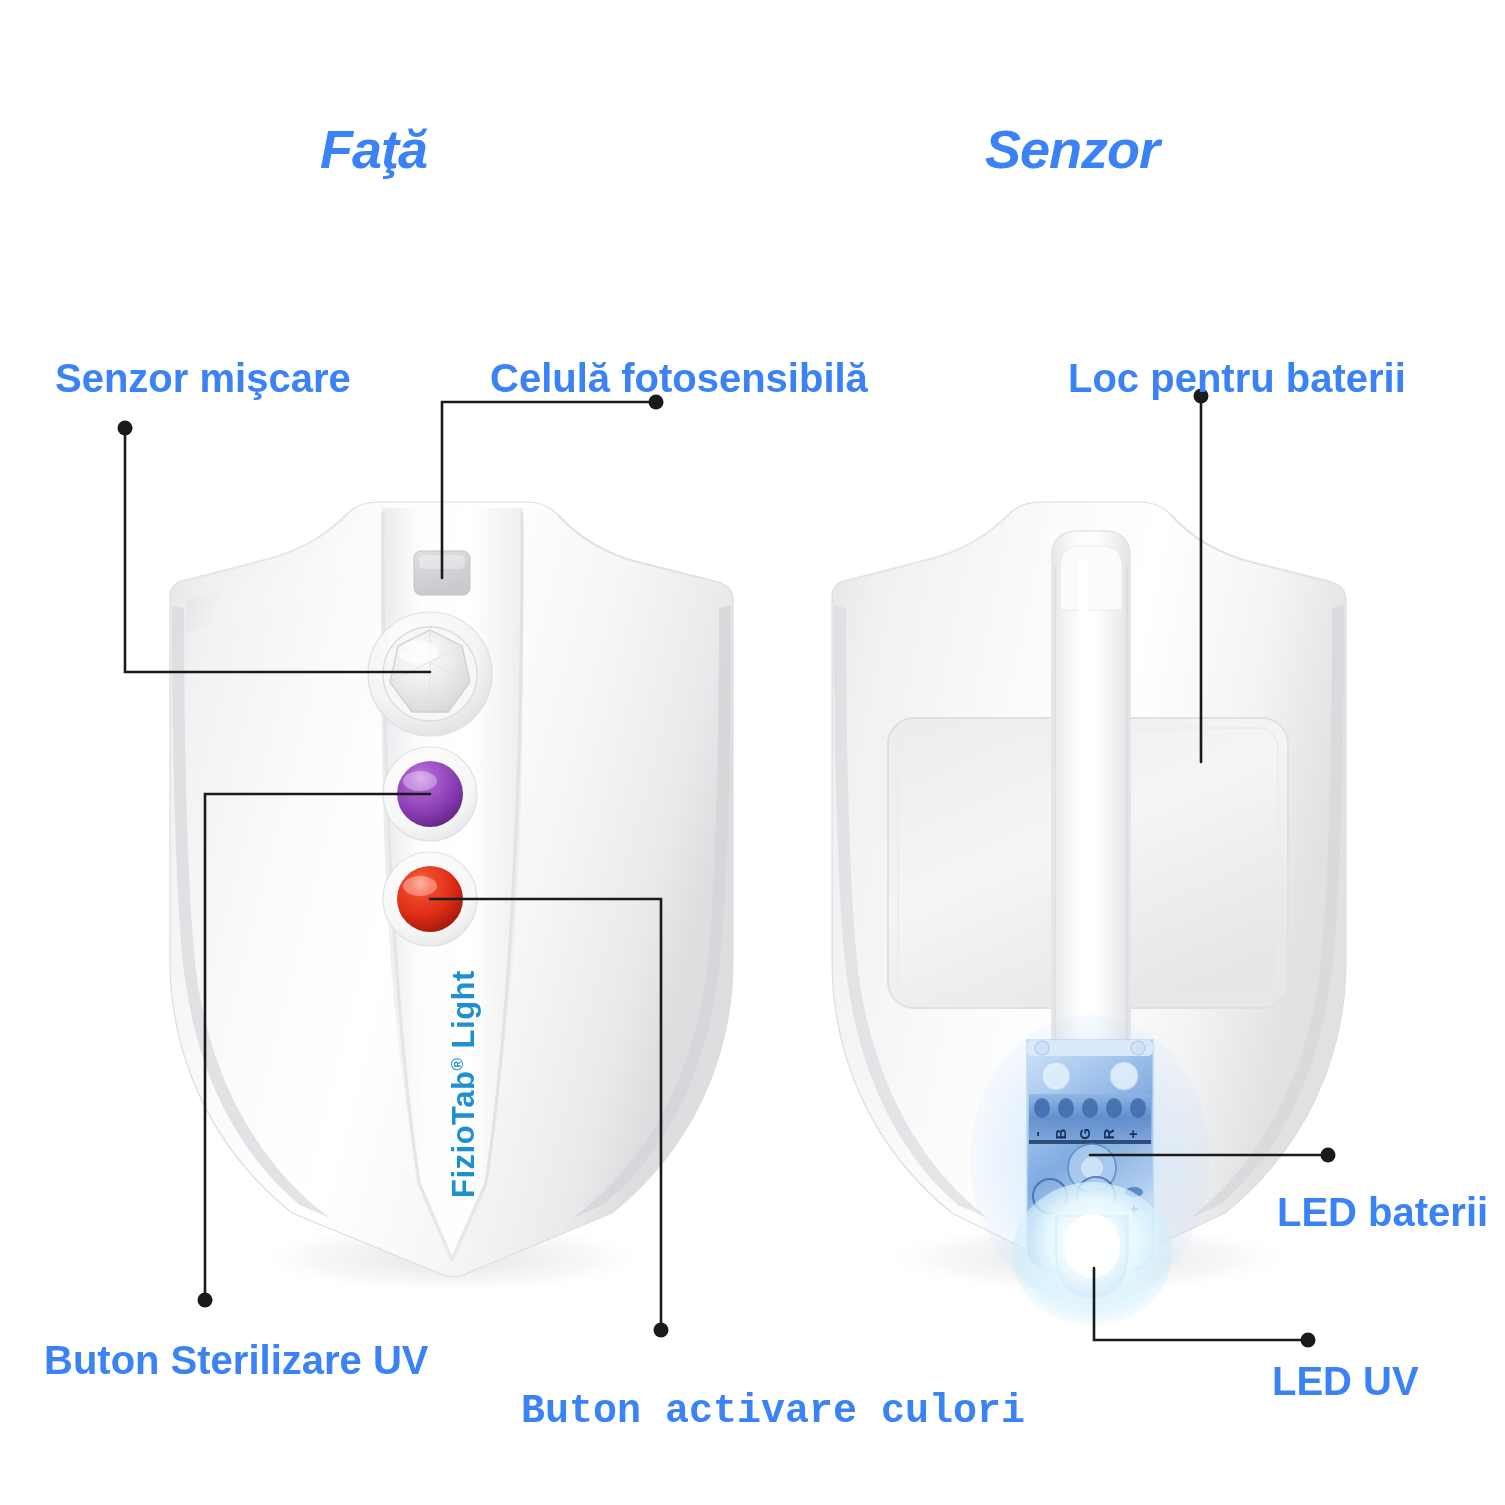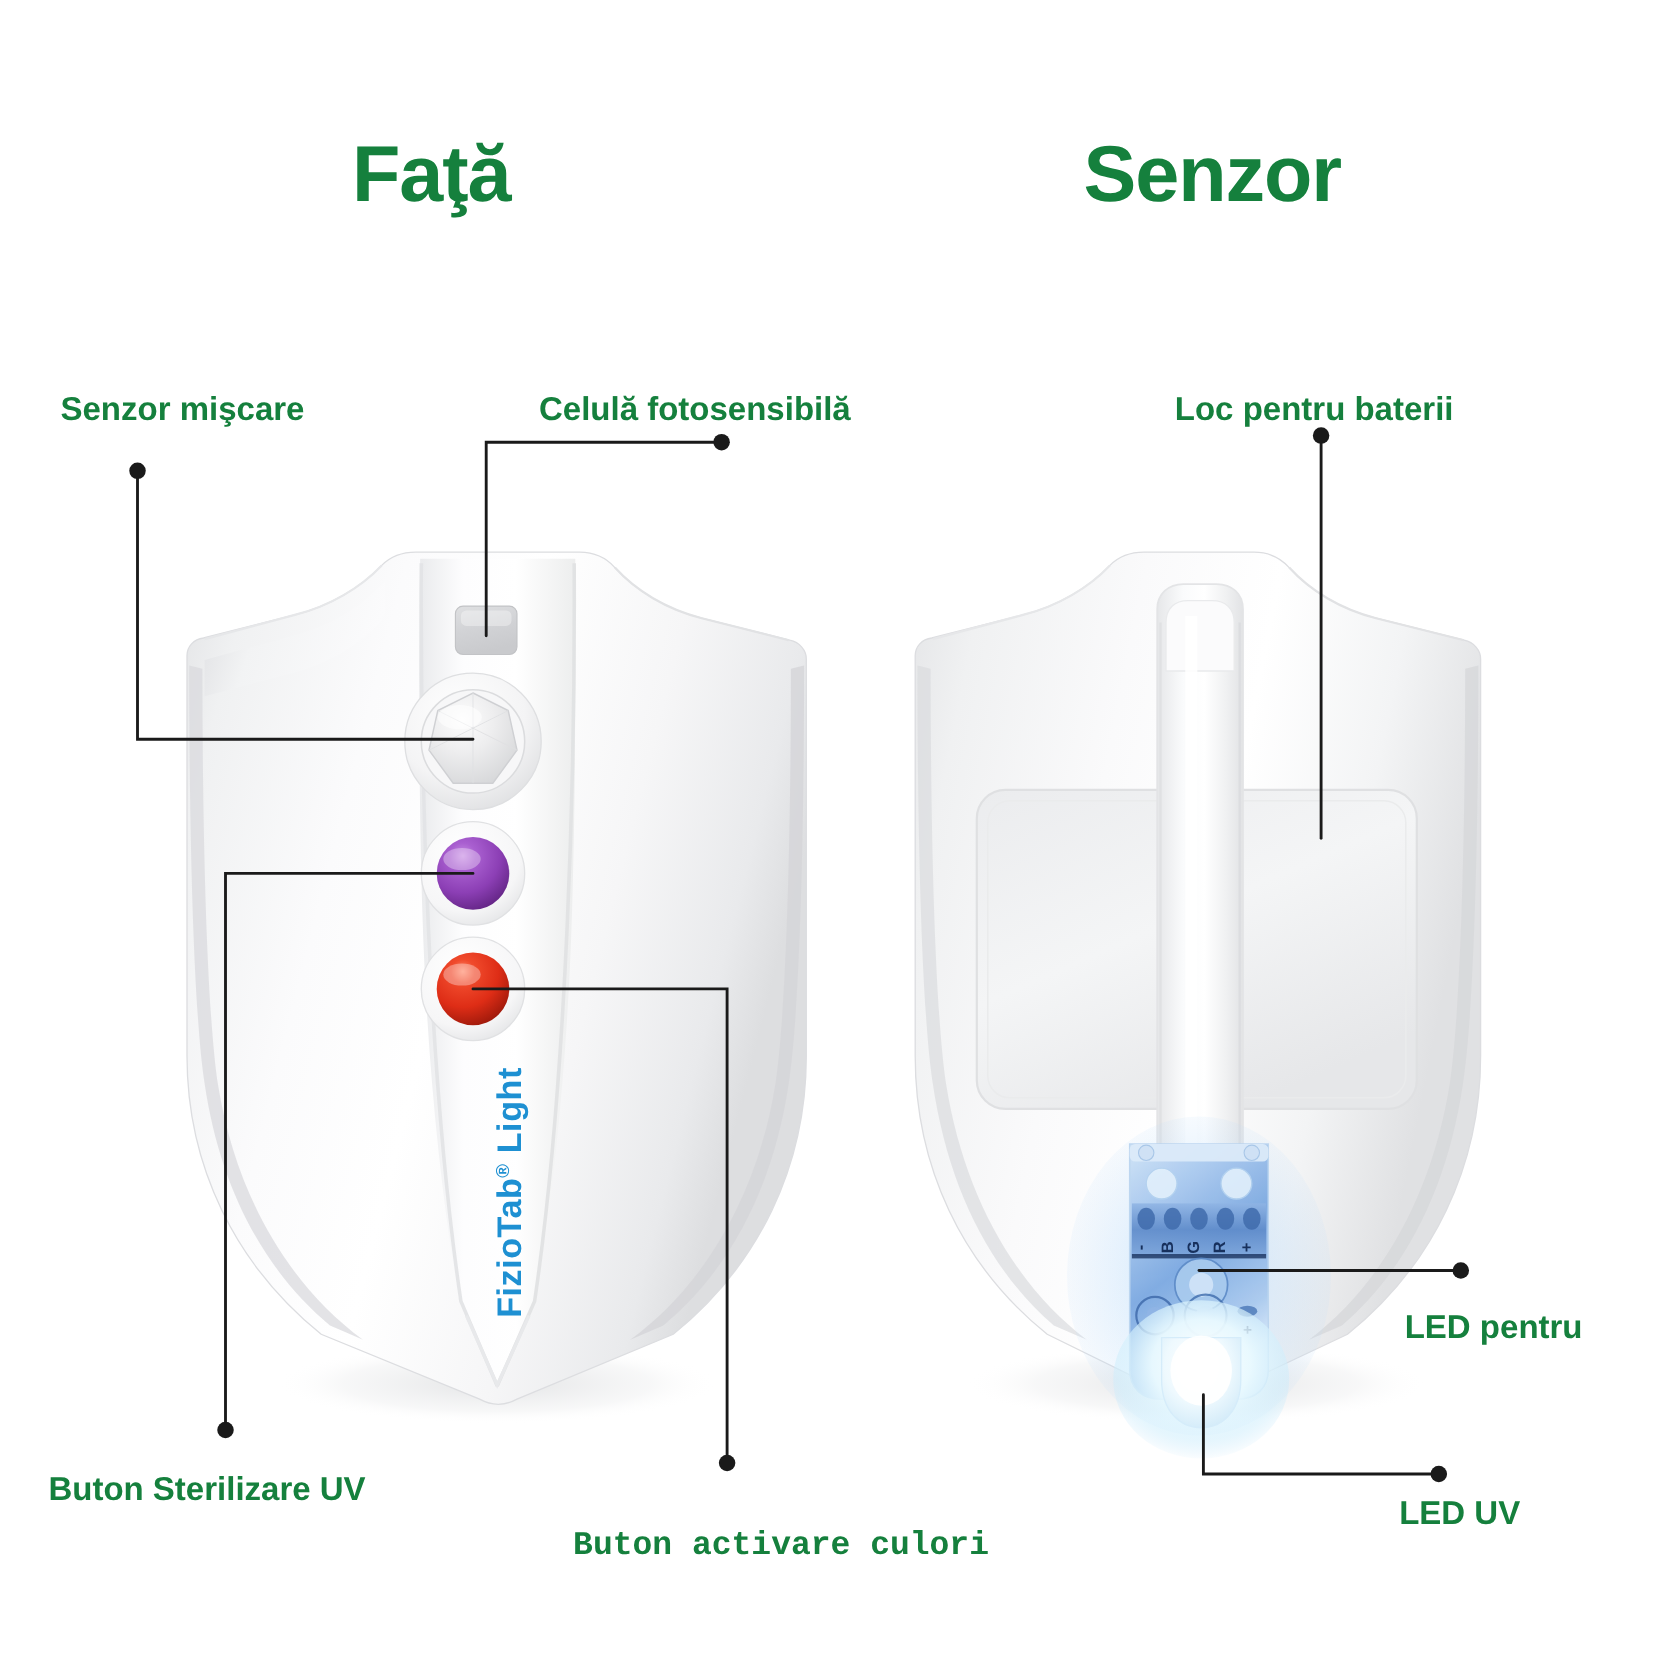--- a/index.html
+++ b/index.html
@@ -9,34 +9,35 @@
     overflow:hidden;
     position:relative;
   }
   #stage{position:absolute;inset:0;width:1505px;height:1505px;}
   svg.full{position:absolute;left:0;top:0;width:1505px;height:1505px;}
 
   
   .title{
     position:absolute;
     font-weight:bold;
-    color:#15803d;
-    font-size:72px;
+    color:#3b82f6;
+    font-size:54px;
     letter-spacing:-1px;
     white-space:nowrap;
+    font-style:italic;
   }
   #title-fata{left:320px;top:118px;}
   #title-spate{left:985px;top:118px;}
 
   
   .callout{
     position:absolute;
     font-weight:bold;
-    color:#15803d;
-    font-size:30px;
+    color:#3b82f6;
+    font-size:40px;
     white-space:nowrap;
   }
   #lbl-senzor{left:55px;top:356px;}
   #lbl-celula{left:490px;top:356px;}
   #lbl-baterii{left:1068px;top:356px;text-align:right;}
   #lbl-uvbtn{left:44px;top:1338px;}
   #lbl-culoribtn{left:521px;top:1389px;font-family:Liberation Mono, monospace;}
   #lbl-ledculori{left:1277px;top:1190px;}
   #lbl-leduv{left:1272px;top:1359px;}
 
@@ -397,21 +398,21 @@
   <div class="callout" id="lbl-senzor">Senzor mişcare</div>
 
   <div class="callout" id="lbl-celula">Celulă fotosensibilă</div>
 
   <div class="callout" id="lbl-uvbtn">Buton Sterilizare UV</div>
 
   <div class="callout" id="lbl-culoribtn">Buton activare culori</div>
 
   <div class="callout" id="lbl-baterii">Loc pentru baterii</div>
 
-  <div class="callout" id="lbl-ledculori">LED pentru</div>
+  <div class="callout" id="lbl-ledculori">LED baterii</div>
 
   <div class="callout" id="lbl-leduv">LED UV</div>
 
   <div id="brand">
     <span>FizioTab</span><sup>®</sup>
     <span>Light</span>
   </div>
 
 </div>
 

